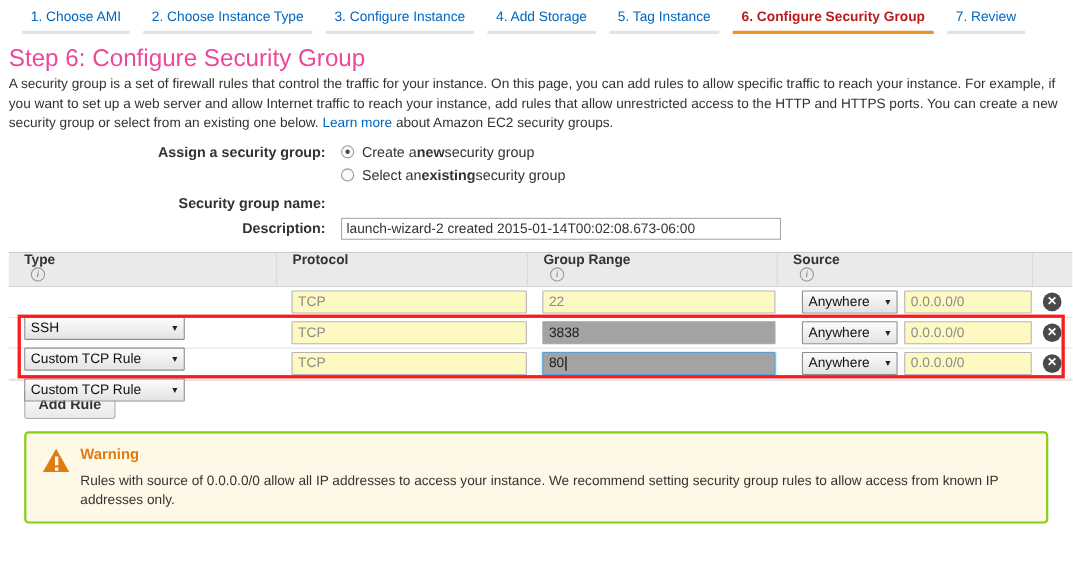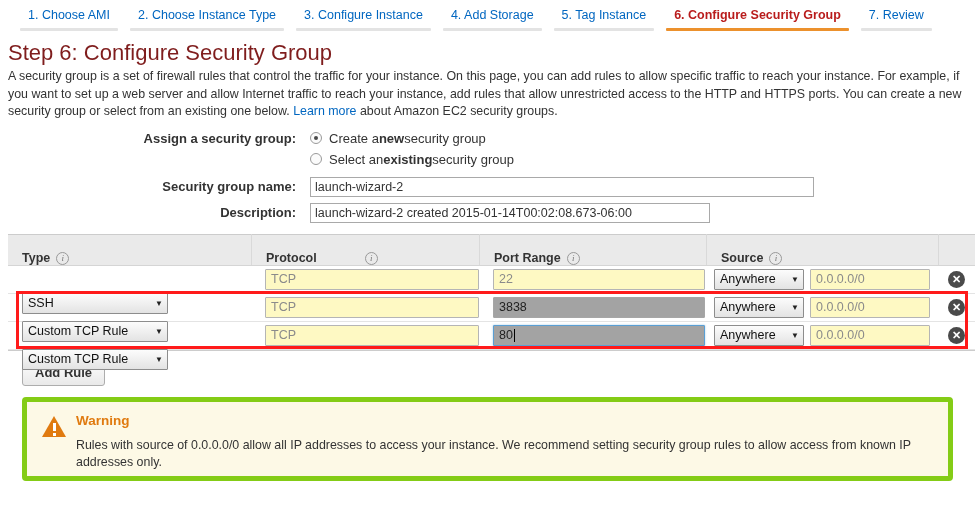--- a/index.html
+++ b/index.html
@@ -37,21 +37,21 @@
     border-radius: 1px;
   }
   .wizard-tab.active { color: #b91c1c; font-weight: bold; cursor: default; }
   .wizard-tab.active .tab-underline { background: #ec912d; }
 
   
   .content { padding: 0 8px 0 8px; }
   .page-title {
     font-size: 22px;
     font-weight: normal;
-    color: #7f1d1d;
+    color: #ec4899;
     margin: 6px 0 2px 0;
     line-height: 26px;
   }
   .intro {
     font-size: 12.4px;
     line-height: 17.5px;
     color: #333333;
     margin: 0 0 10px 0;
     max-width: 960px;
   }
@@ -122,24 +122,25 @@
     align-items: center;
     height: 31px;
     background: #eaeaea;
     border-bottom: 1px solid #d5d5d5;
   }
   .rules-header .col {
     font-size: 12.5px;
     font-weight: bold;
     color: #333333;
     display: flex;
-    align-items: flex-end;
+    align-items: flex-start;
     height: 31px;
     padding-left: 14px;
     border-left: 1px solid #d9d9d9;
+    flex-direction: column;
   }
   .rules-header .col:first-child { border-left: none; }
   .col-type   { width: 243px; }
   .col-proto  { width: 228px; gap: 42px; }
   .col-port   { width: 227px; }
   .col-source { width: 232px; }
   .col-del    { width: 37px; border-left: 1px solid #d9d9d9; height: 31px; }
 
   .info-icon {
     display: inline-flex;
@@ -187,21 +188,21 @@
     height: 21px;
     border: 1px solid #8d8d8d;
     background: linear-gradient(#fcfcfc, #e3e3e3);
     font-size: 12.5px;
     color: #111111;
     padding: 0 4px 0 5px;
     cursor: pointer;
     border-radius: 1px;
   }
   .dd-type   { width: 146px; }
-  .dd-source { width: 90px; }
+  .dd-source { width: 90px; margin-left: 15px; }
   .dd .caret { font-size: 8px; color: #222222; margin-left: 6px; }
 
   .ro-input {
     height: 21px;
     border: 1px solid #b5b5b5;
     background: #fef9c3;
     color: #8b8b8b;
     font-size: 12.5px;
     display: flex;
     align-items: center;
@@ -274,21 +275,21 @@
     color: #333333;
     border: 1px solid #adadad;
     border-radius: 3px;
     background: linear-gradient(#fdfdfd, #e9e9e9);
     cursor: pointer;
   }
 
   
   .warning-box {
     margin: 11px 14px 0 14px;
-    border: 5px solid #84cc16;
+    border: 2px solid #84cc16;
     border-radius: 4px;
     background: #fdf9e6;
     display: flex;
     padding: 11px 13px 14px 13px;
     height: 84px;
     justify-content: space-between;
   }
   .warn-icon {
     width: 24px; height: 22px;
     flex: 0 0 auto;
@@ -386,42 +387,41 @@
       <span class="radio"></span>
       <span>Select an </span>
         <b>existing</b>
         <span> security group</span>
     </div>
   </div>
 
   
   <div class="form-row" style="margin-top:10px;">
     <div class="form-label">Security group name:</div>
-    <input class="text-input sg-name-input" type="text" value="launch-wizard-2" style="">
   </div>
 
   <div class="form-row">
     <div class="form-label">Description:</div>
     <input class="text-input sg-desc-input" type="text" value="launch-wizard-2 created 2015-01-14T00:02:08.673-06:00" style="">
   </div>
 
   
   <div class="rules-table">
 
     <div class="rules-header">
       <div class="col col-type">
         <span>Type</span>
         <span class="info-icon">i</span>
       </div>
       <div class="col col-proto">
         <span>Protocol</span>
         <span class="info-icon">i</span>
       </div>
       <div class="col col-port">
-        <span>Port Range</span>
+        <span>Group Range</span>
         <span class="info-icon">i</span>
       </div>
       <div class="col col-source">
         <span>Source</span>
         <span class="info-icon">i</span>
       </div>
       <div class="col-del"></div>
     </div>
 
     <div class="rules-body">

